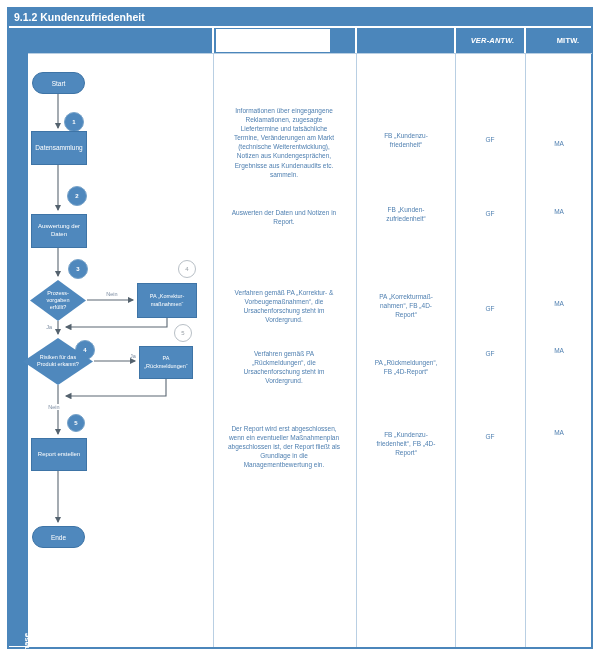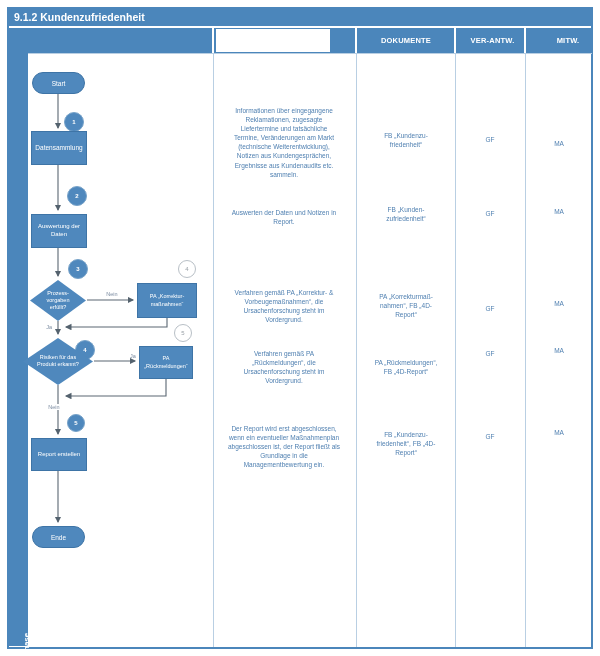--- a/index.html
+++ b/index.html
@@ -38,22 +38,21 @@
 <body>
 
 <div class="page">
 
   <div class="frame"></div>
 
   <div class="titlebar">9.1.2 Kundenzufriedenheit</div>
 
   <div class="headerrow"></div>
   <div class="hblank"></div>
-  <div class="hcell" style="left:357px;width:98px;">DOKUMENTE</div>
-  <div class="hcell" style="left:456px;width:73px;">VER-ANTW.</div>
+  <div class="hcell" style="left:456px;width:73px;font-style:italic;">VER-ANTW.</div>
   <div class="hcell" style="left:526px;width:84px;">MITW.</div>
   <div class="hsep" style="left:212px;"></div>
   <div class="hsep" style="left:355px;"></div>
   <div class="hsep" style="left:454px;"></div>
   <div class="hsep" style="left:524px;"></div>
 
   <div class="phasestrip">
     <div class="phaselabel">Phase</div>
   </div>
 

